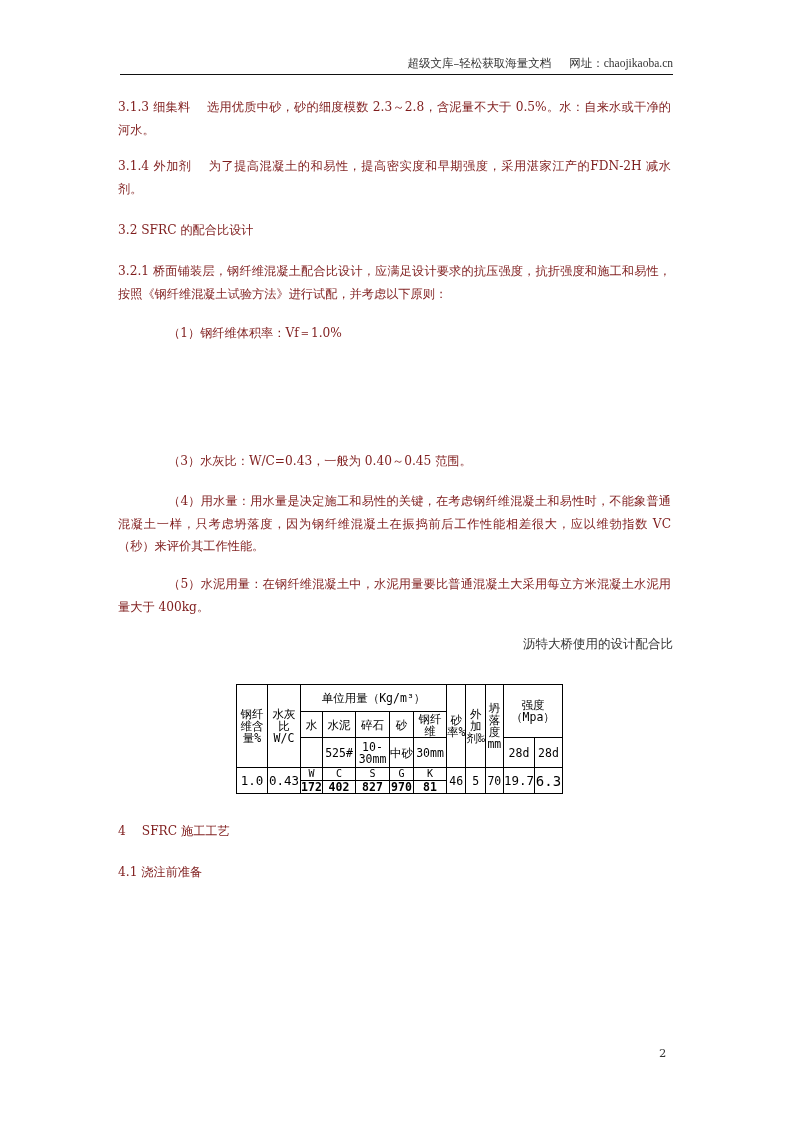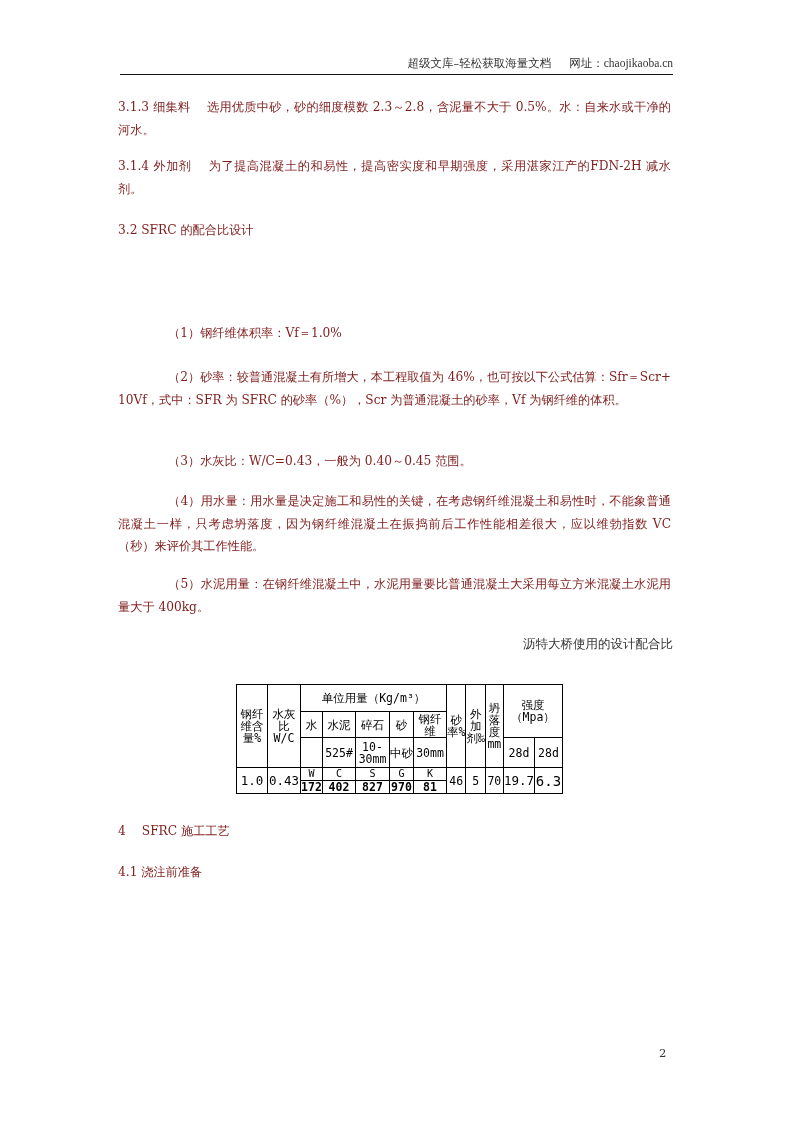--- a/index.html
+++ b/index.html
@@ -31,22 +31,22 @@
 <div class="page">
 
   <div class="hdr">
     <span>超级文库–轻松获取海量文档</span><span class="gap"></span><span>网址：</span><span style="font-family:'Liberation Serif',serif;">chaojikaoba.cn</span>
   </div>
   <div class="hdr-rule"></div>
 
   <div class="p" style="top:96px;">3.1.3 细集料　 选用优质中砂，砂的细度模数 2.3～2.8，含泥量不大于 0.5%。水：自来水或干净的河水。</div>
   <div class="p" style="top:155px;">3.1.4 外加剂　 为了提高混凝土的和易性，提高密实度和早期强度，采用湛家江产的FDN-2H 减水剂。</div>
   <div class="p" style="top:219px;">3.2 SFRC 的配合比设计</div>
+  <div class="p" style="top:260px;">3.2.1 桥面铺装层，钢纤维混凝土配合比设计，应满足设计要求的抗压强度，抗折强度和施工和易性，按照《钢纤维混凝土试验方法》进行试配，并考虑以下原则：</div>
   <div class="p ind" style="top:322px;">（1）钢纤维体积率：Vf＝1.0%</div>
-  <div class="p ind" style="top:366px;">（2）砂率：较普通混凝土有所增大，本工程取值为 46%，也可按以下公式估算：Sfr＝Scr+10Vf，式中：SFR 为 SFRC 的砂率（%），Scr 为普通混凝土的砂率，Vf 为钢纤维的体积。</div>
   <div class="p ind" style="top:450px;">（3）水灰比：W/C=0.43，一般为 0.40～0.45 范围。</div>
   <div class="p ind" style="top:490px;">（4）用水量：用水量是决定施工和易性的关键，在考虑钢纤维混凝土和易性时，不能象普通混凝土一样，只考虑坍落度，因为钢纤维混凝土在振捣前后工作性能相差很大，应以维勃指数 VC（秒）来评价其工作性能。</div>
   <div class="p ind" style="top:573px;">（5）水泥用量：在钢纤维混凝土中，水泥用量要比普通混凝土大采用每立方米混凝土水泥用量大于 400kg。</div>
 
   <div class="caption">沥特大桥使用的设计配合比</div>
 
   <table class="mix">
     <colgroup>
       <col style="width:31px">
         <col style="width:33px">

